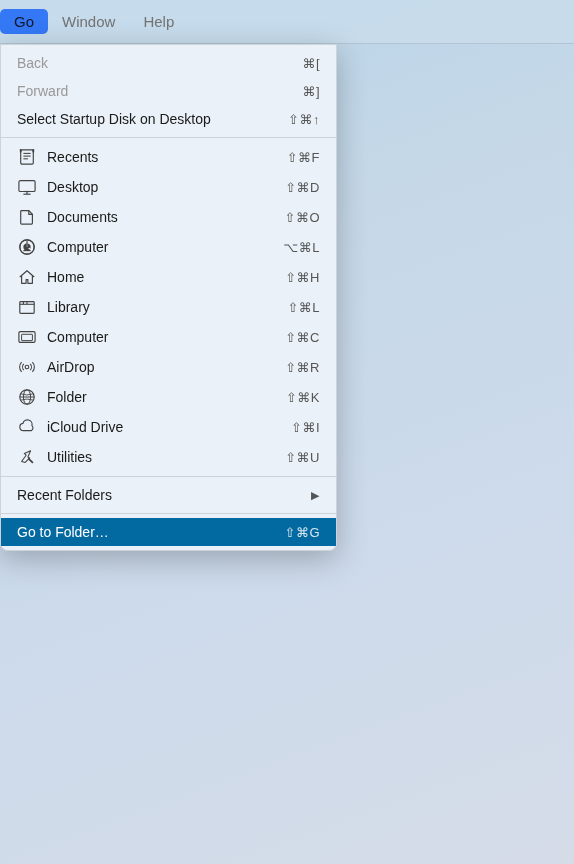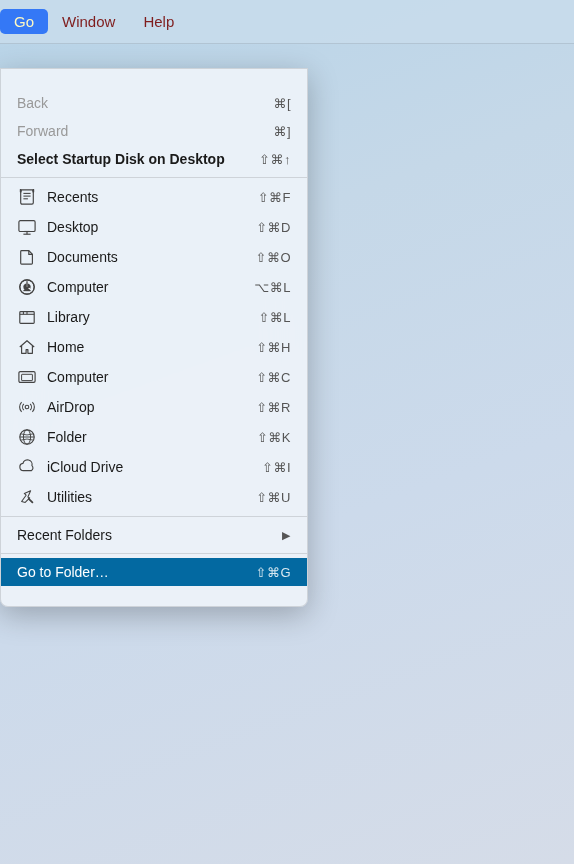--- a/index.html
+++ b/index.html
@@ -23,44 +23,43 @@
       height: 44px;
       background: rgba(200, 220, 235, 0.85);
       padding: 0 0px;
       border-bottom: 1px solid rgba(0,0,0,0.1);
     }
 
     .menu-bar-item {
       padding: 4px 14px;
       font-size: 15px;
       font-weight: 500;
-      color: #7f1d1d;
+      color: #737373;
       border-radius: 5px;
       cursor: default;
       user-select: none;
     }
 
     .menu-bar-item.active {
       background: #3478f6;
-      color: #fef9c3;
+      color: #0f172a;
     }
 
     
     .dropdown {
       position: absolute;
       top: 44px;
       left: 0;
-      width: 308px;
+      width: 337px;
       background: rgba(235, 242, 248, 0.97);
       backdrop-filter: blur(20px);
       border-radius: 0 0 8px 8px;
       box-shadow: 0 8px 30px rgba(0,0,0,0.25);
-      padding: 20px 0;
+      padding: 4px 0;
       border: 1px solid rgba(0,0,0,0.12);
-      margin-top: 24px;
     }
 
     .menu-item {
       display: flex;
       align-items: center;
       justify-content: space-between;
       padding: 5px 16px;
       font-size: 14px;
       color: #1a1a1a;
       cursor: default;
@@ -107,21 +106,21 @@
       letter-spacing: 0.5px;
     }
 
     .separator {
       height: 1px;
       background: rgba(0,0,0,0.12);
       margin: 4px 0;
     }
 
     .menu-item.bold .menu-item-label {
-      font-weight: 700;
+      font-weight: 400;
     }
 
     .menu-item.submenu-arrow .shortcut {
       font-size: 11px;
     }
 
     
     .icon-svg {
       width: 18px;
       height: 18px;
@@ -220,42 +219,42 @@
       </span>
       <span class="menu-item-label">Computer</span>
     </div>
     <span class="shortcut">⌥⌘L</span>
   </div>
 
   <div class="menu-item">
     <div class="menu-item-left">
       <span class="menu-item-icon">
         <svg class="icon-svg" viewBox="0 0 20 20" fill="none">
+          <path d="M2 10L10 3l8 7" fill="none" stroke="#444" stroke-width="1.3" stroke-linejoin="round"></path>
+          <path d="M4 8.5V17h5v-4h2v4h5V8.5" fill="none" stroke="#444" stroke-width="1.3" stroke-linejoin="round"></path>
+        </svg>
+      </span>
+      <span class="menu-item-label">Home</span>
+    </div>
+    <span class="shortcut">⇧⌘H</span>
+  </div>
+
+  <div class="menu-item">
+    <div class="menu-item-left">
+      <span class="menu-item-icon">
+        <svg class="icon-svg" viewBox="0 0 20 20" fill="none">
           <rect x="2" y="4" width="16" height="13" rx="1" fill="none" stroke="#444" stroke-width="1.3"></rect>
           <path d="M2 7h16" stroke="#444" stroke-width="1.2"></path>
           <line x1="6" y1="4" x2="6" y2="7" stroke="#444" stroke-width="1.2"></line>
           <line x1="10" y1="4" x2="10" y2="7" stroke="#444" stroke-width="1.2"></line>
         </svg>
       </span>
       <span class="menu-item-label">Library</span>
     </div>
     <span class="shortcut">⇧⌘L</span>
-  </div>
-
-  <div class="menu-item">
-    <div class="menu-item-left">
-      <span class="menu-item-icon">
-        <svg class="icon-svg" viewBox="0 0 20 20" fill="none">
-          <path d="M2 10L10 3l8 7" fill="none" stroke="#444" stroke-width="1.3" stroke-linejoin="round"></path>
-          <path d="M4 8.5V17h5v-4h2v4h5V8.5" fill="none" stroke="#444" stroke-width="1.3" stroke-linejoin="round"></path>
-        </svg>
-      </span>
-      <span class="menu-item-label">Home</span>
-    </div>
-    <span class="shortcut">⇧⌘H</span>
   </div>
 
   <div class="menu-item">
     <div class="menu-item-left">
       <span class="menu-item-icon">
         <svg class="icon-svg" viewBox="0 0 20 20" fill="none">
           <rect x="1" y="4" width="18" height="12" rx="1.5" fill="none" stroke="#444" stroke-width="1.3"></rect>
           <rect x="4" y="7" width="12" height="7" rx="0.5" fill="none" stroke="#444" stroke-width="1.1"></rect>
         </svg>
       </span>

